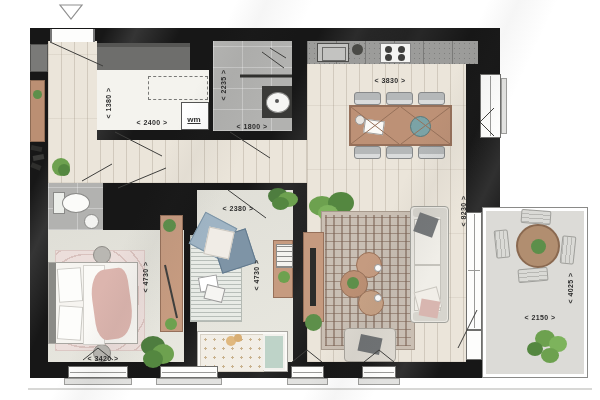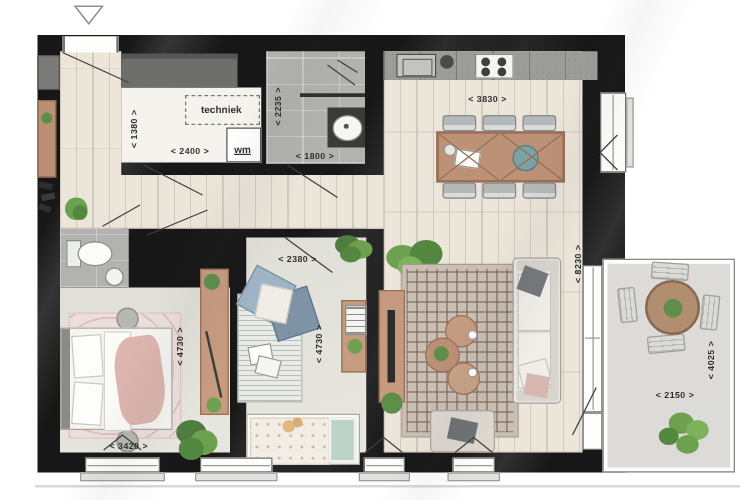--- a/index.html
+++ b/index.html
@@ -76,21 +76,20 @@
   <div class="abs wood" style="left:293px;top:140px;width:14px;height:43px;"></div>
   <div class="abs wood" style="left:307px;top:41px;width:159px;height:321px;"></div>
   <div class="abs room" style="left:48px;top:230px;width:136px;height:132px;"></div>
   <div class="abs room" style="left:197px;top:190px;width:96px;height:172px;"></div>
   <div class="abs tile" style="left:213px;top:41px;width:79px;height:90px;"></div>
   <div class="abs tile" style="left:48px;top:183px;width:55px;height:47px;"></div>
   <div class="abs" style="left:97px;top:70px;width:112px;height:60px;background:#f4f3ee;"></div>
 
   <div class="abs" style="left:97px;top:43px;width:93px;height:27px;background:#6e6e6c;border-top:4px solid #565654;box-sizing:border-box;"></div>
   <div class="abs" style="left:148px;top:76px;width:58px;height:22px;border:1px dashed #787876;"></div>
-  <div class="roomlabel" style="left:148px;top:76px;width:58px;height:22px;">techniek</div>
   <div class="abs" style="left:181px;top:102px;width:26px;height:26px;background:#fff;border:1px solid #555;"></div>
   <div class="roomlabel" style="left:181px;top:102px;width:26px;height:34px;text-decoration:underline;">wm</div>
 
   <div class="abs" style="left:262px;top:86px;width:30px;height:32px;background:#3a3a38;"></div>
   <div class="abs" style="left:266px;top:92px;width:22px;height:19px;background:#f6f6f4;border:1px solid #8a8a88;border-radius:50%;"></div>
   <div class="blob" style="left:275px;top:99px;width:4px;height:4px;background:#555;"></div>
 
   <div class="abs" style="left:53px;top:192px;width:10px;height:20px;background:#eceeea;border:1px solid #8a8a88;"></div>
   <div class="abs" style="left:62px;top:193px;width:26px;height:18px;background:#fbfbf9;border:1px solid #8a8a88;border-radius:50%;"></div>
   <div class="abs" style="left:84px;top:214px;width:13px;height:13px;background:#f3f3f1;border:1px solid #8a8a88;border-radius:50%;"></div>

